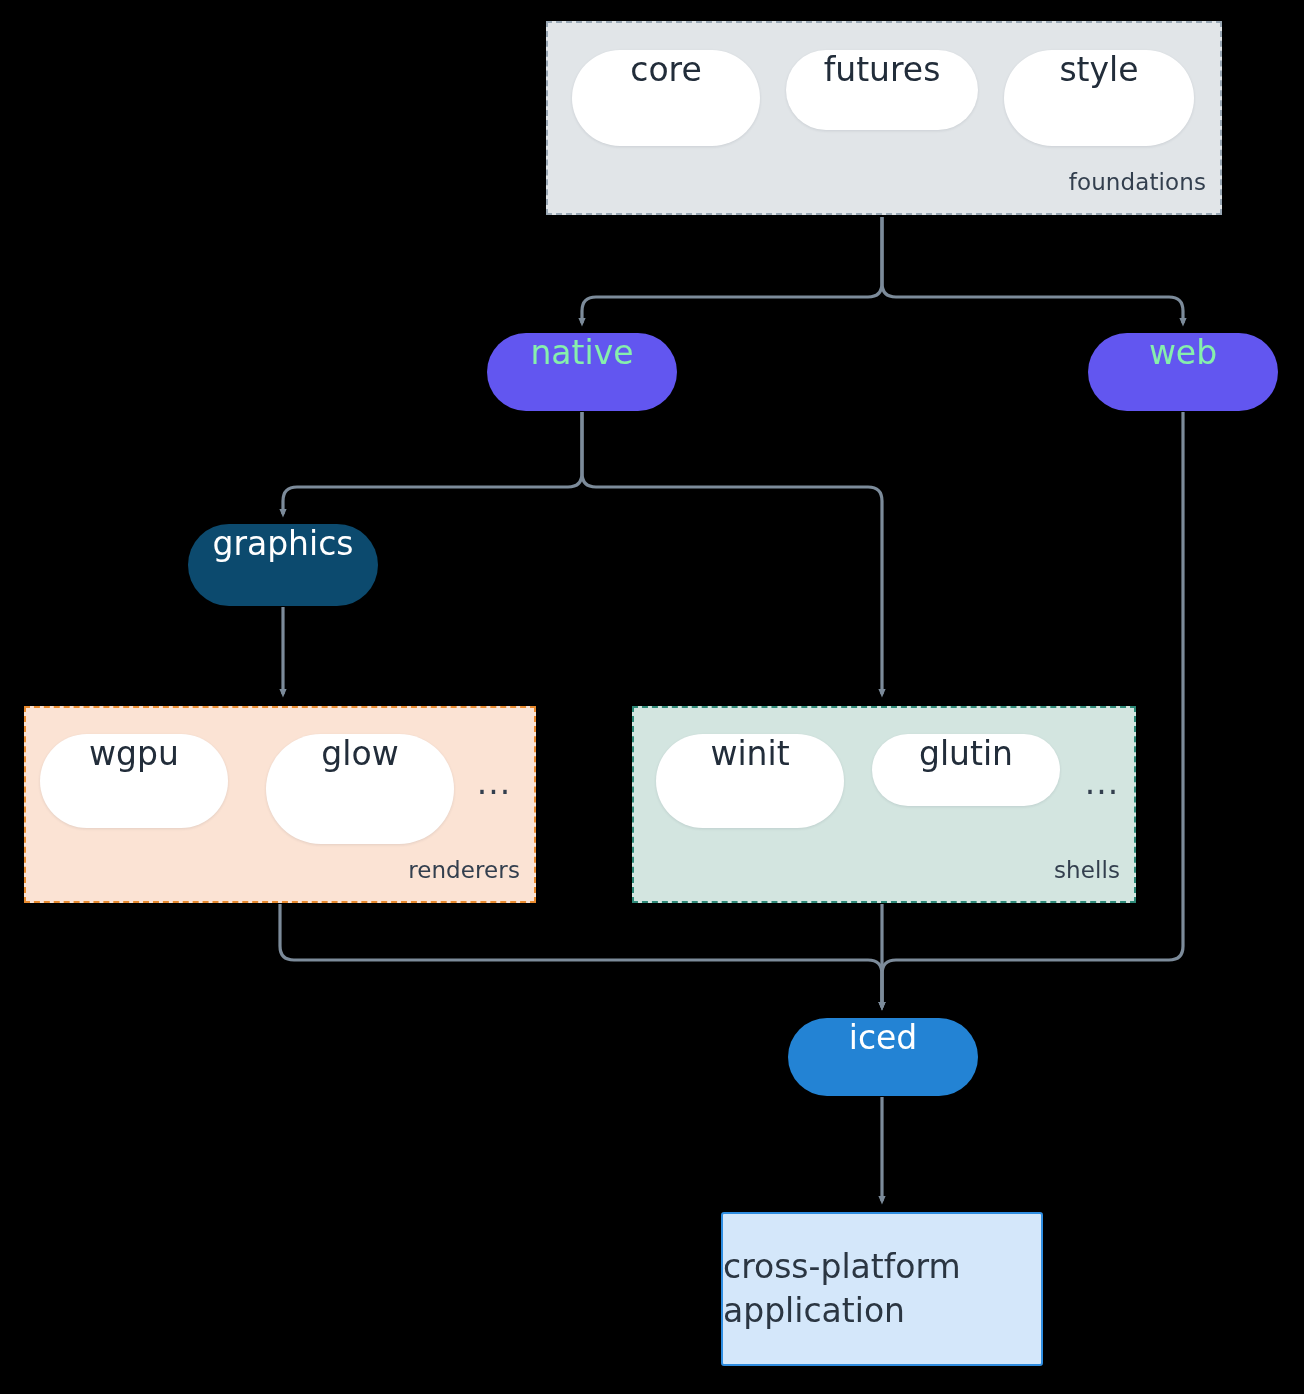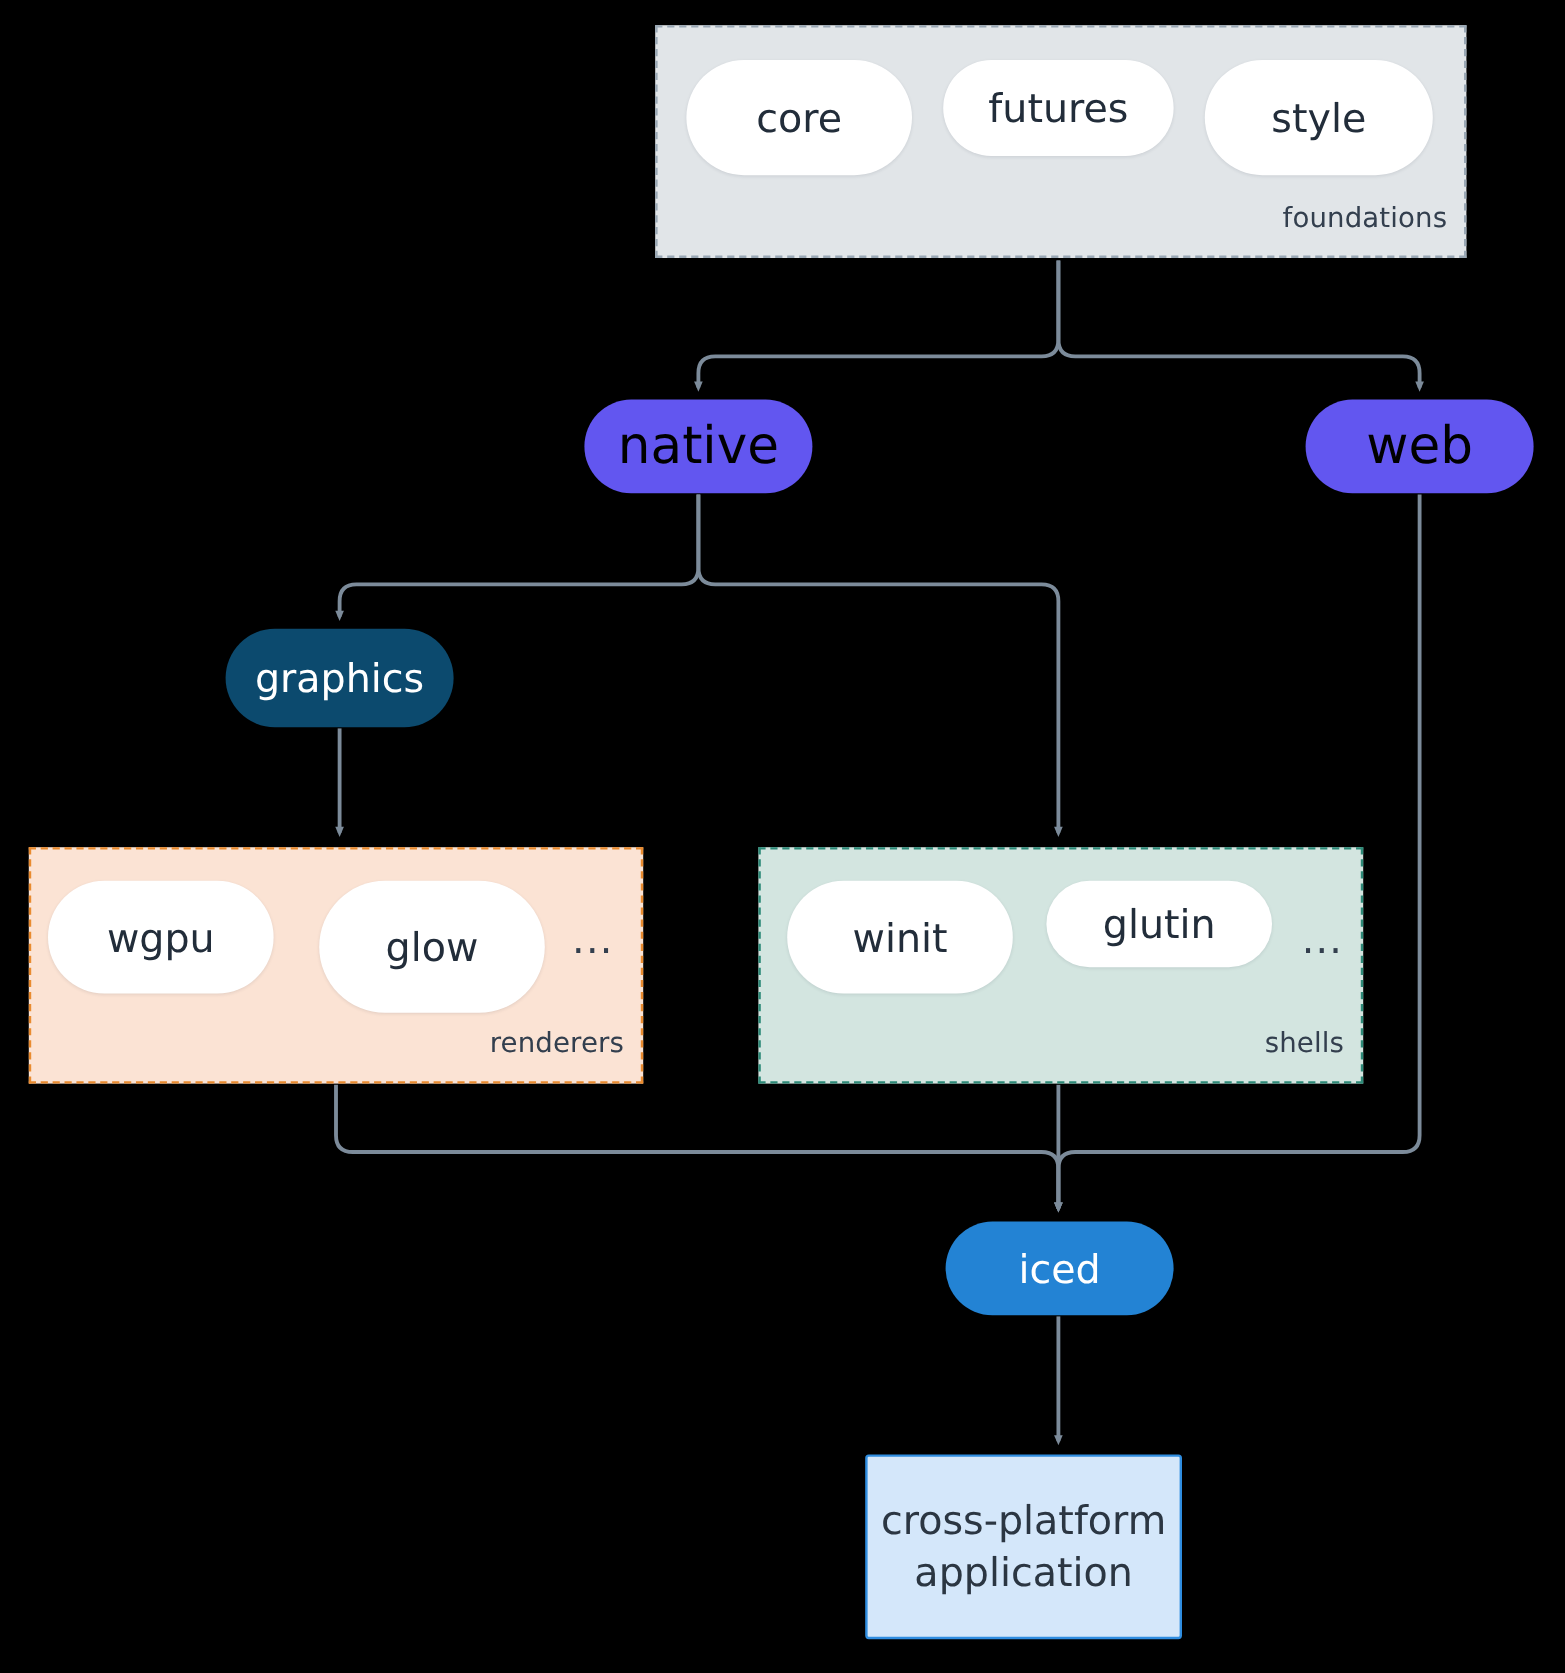--- a/index.html
+++ b/index.html
@@ -66,37 +66,37 @@
     height: 197px;
     background: #d3e5e0;
     border: 2px dashed #2e8a78;
   }
 
   
   .node {
     position: absolute;
     box-sizing: border-box;
     display: flex;
-    align-items: center;
+    align-items: flex-start;
     justify-content: center;
     text-align: center;
     white-space: nowrap;
   }
   .pill-white {
     background: #ffffff;
     border-radius: 999px;
     color: #222d3a;
     font-size: 33px;
     box-shadow: 0 1px 3px rgba(20, 30, 45, 0.10);
   }
   .pill-purple {
     background: #6256f0;
     border-radius: 999px;
-    color: #000000;
-    font-size: 43px;
+    color: #86efac;
+    font-size: 33px;
   }
   .pill-orange {
     background: #0c4a6e;
     border-radius: 999px;
     color: #ffffff;
     font-size: 33px;
   }
   .pill-blue {
     background: #2383d4;
     border-radius: 999px;
@@ -136,21 +136,21 @@
 
   #node-wgpu     { left: 40px;   top: 734px;  width: 188px; height: 94px; }
   #node-glow     { left: 266px;  top: 734px;  width: 188px; height: 110px; }
   #ellipsis-renderers { left: 470px; top: 762px; width: 48px; height: 40px; }
 
   #node-winit    { left: 656px;  top: 734px;  width: 188px; height: 94px; }
   #node-glutin   { left: 872px;  top: 734px;  width: 188px; height: 72px; }
   #ellipsis-shells { left: 1078px; top: 762px; width: 48px; height: 40px; }
 
   #node-iced     { left: 788px;  top: 1018px; width: 190px; height: 78px; }
-  #node-app      { left: 721px;  top: 1212px; width: 264px; height: 154px; }
+  #node-app      { left: 721px;  top: 1212px; width: 322px; height: 154px; }
 </style>
 </head>
 <body>
 
 <div id="diagram">
 
   <svg id="edges" viewBox="0 0 1304 1394" width="1304" height="1394" xmlns="http://www.w3.org/2000/svg">
     <defs>
       <marker id="arrow" markerWidth="10" markerHeight="10" refX="5.6" refY="4" orient="auto" markerUnits="userSpaceOnUse">
         <path d="M0.6,0.4 L9.0,4 L0.6,7.6 z" fill="#7c8b9a"></path>

